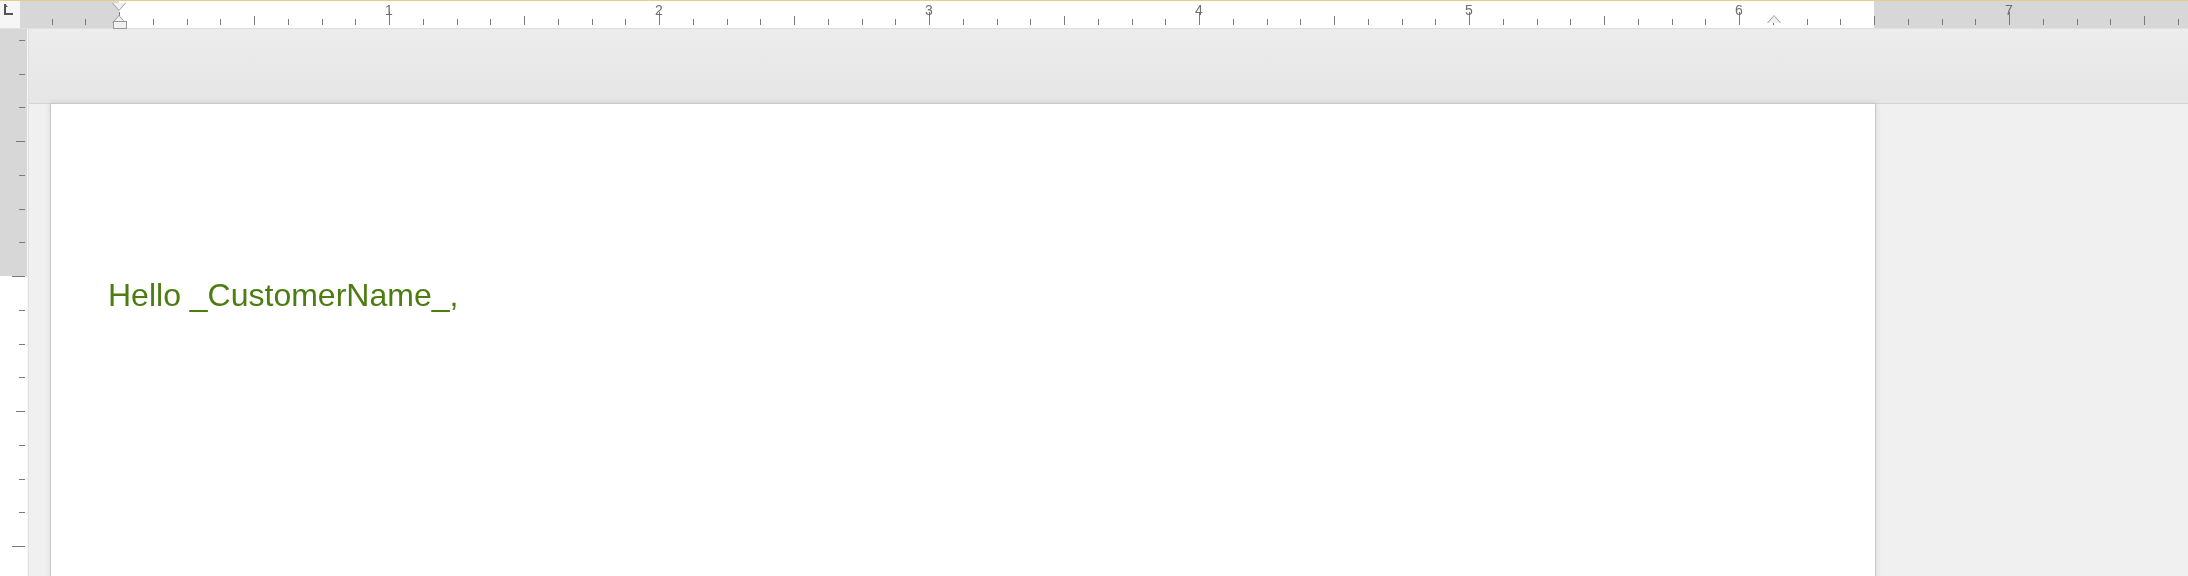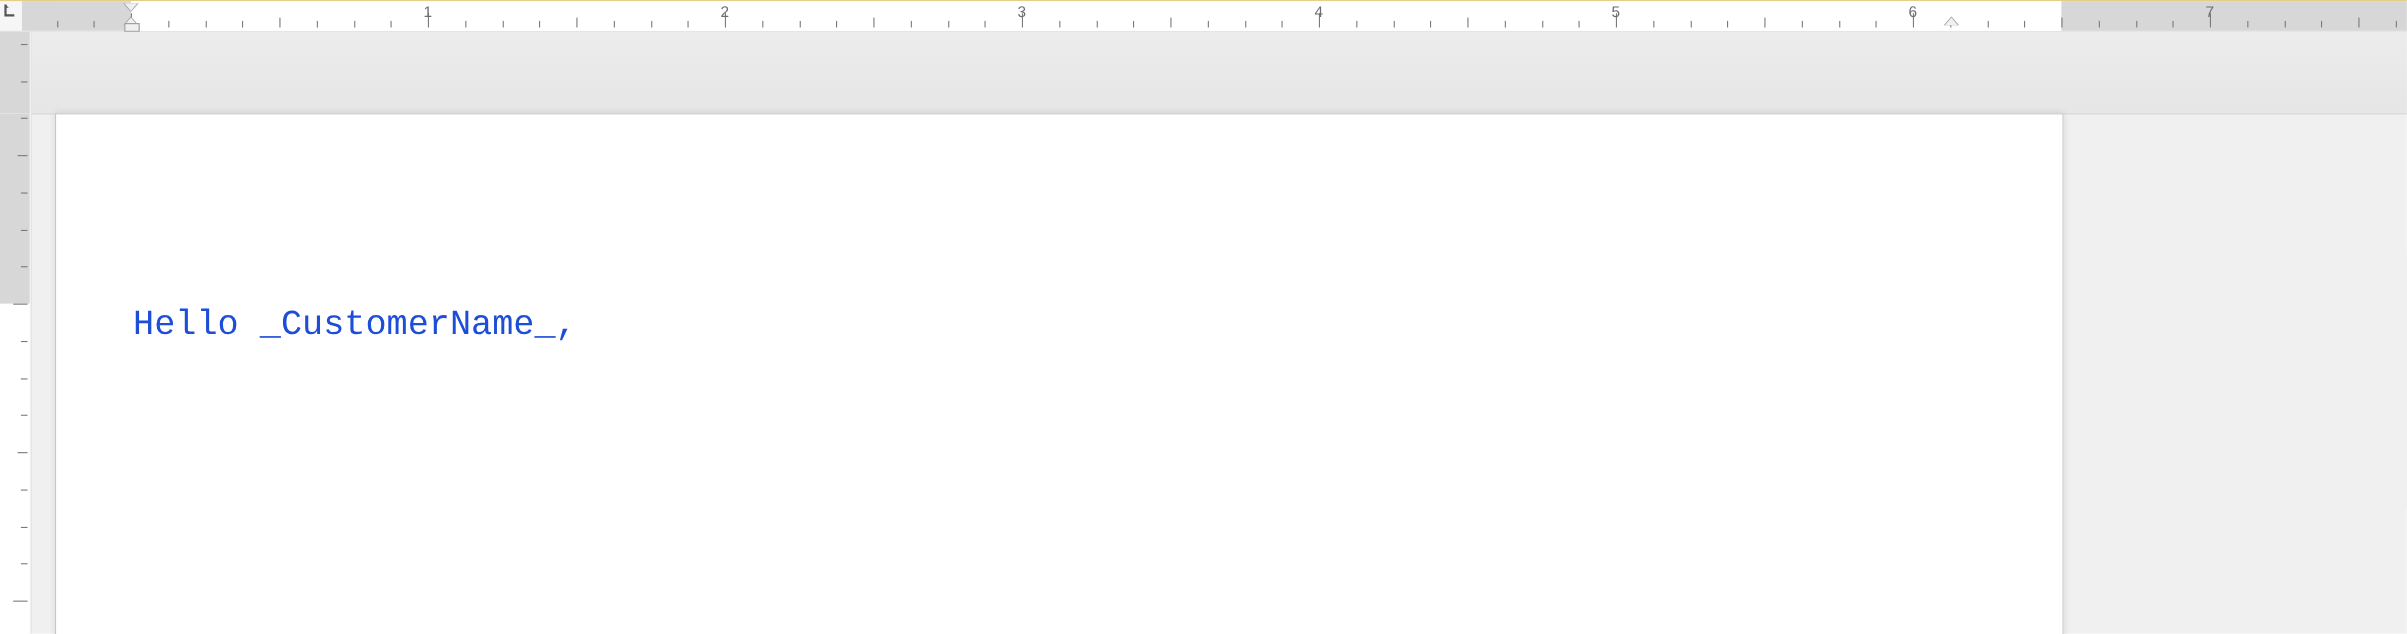--- a/index.html
+++ b/index.html
@@ -165,25 +165,25 @@
     left: 50px;  
     top: 103px;  
     width: 1824px;
     height: 500px; 
     background: #ffffff;
     border: 1px solid #c7c7c7;
     box-shadow: 0 0 6px rgba(0,0,0,.10);
   }
   .page-content {
     position: absolute;
-    left: 70px;
+    left: 57px;
     top: 173px;
-    font-family: Liberation Mono, monospace;
+    font-family: Liberation Sans, sans-serif;
     font-size: 32px;
-    color: #1d4ed8;
+    color: #4d7c0f;
     white-space: pre;
   }
 </style>
 </head>
 <body>
 
 <div class="h-ruler">
   <span class="tab-icon">
     <svg viewBox="0 0 14 14" width="14" height="14">
       <path d="M3 2 L3 12 L11 12" fill="none" stroke="#555" stroke-width="2"></path>

